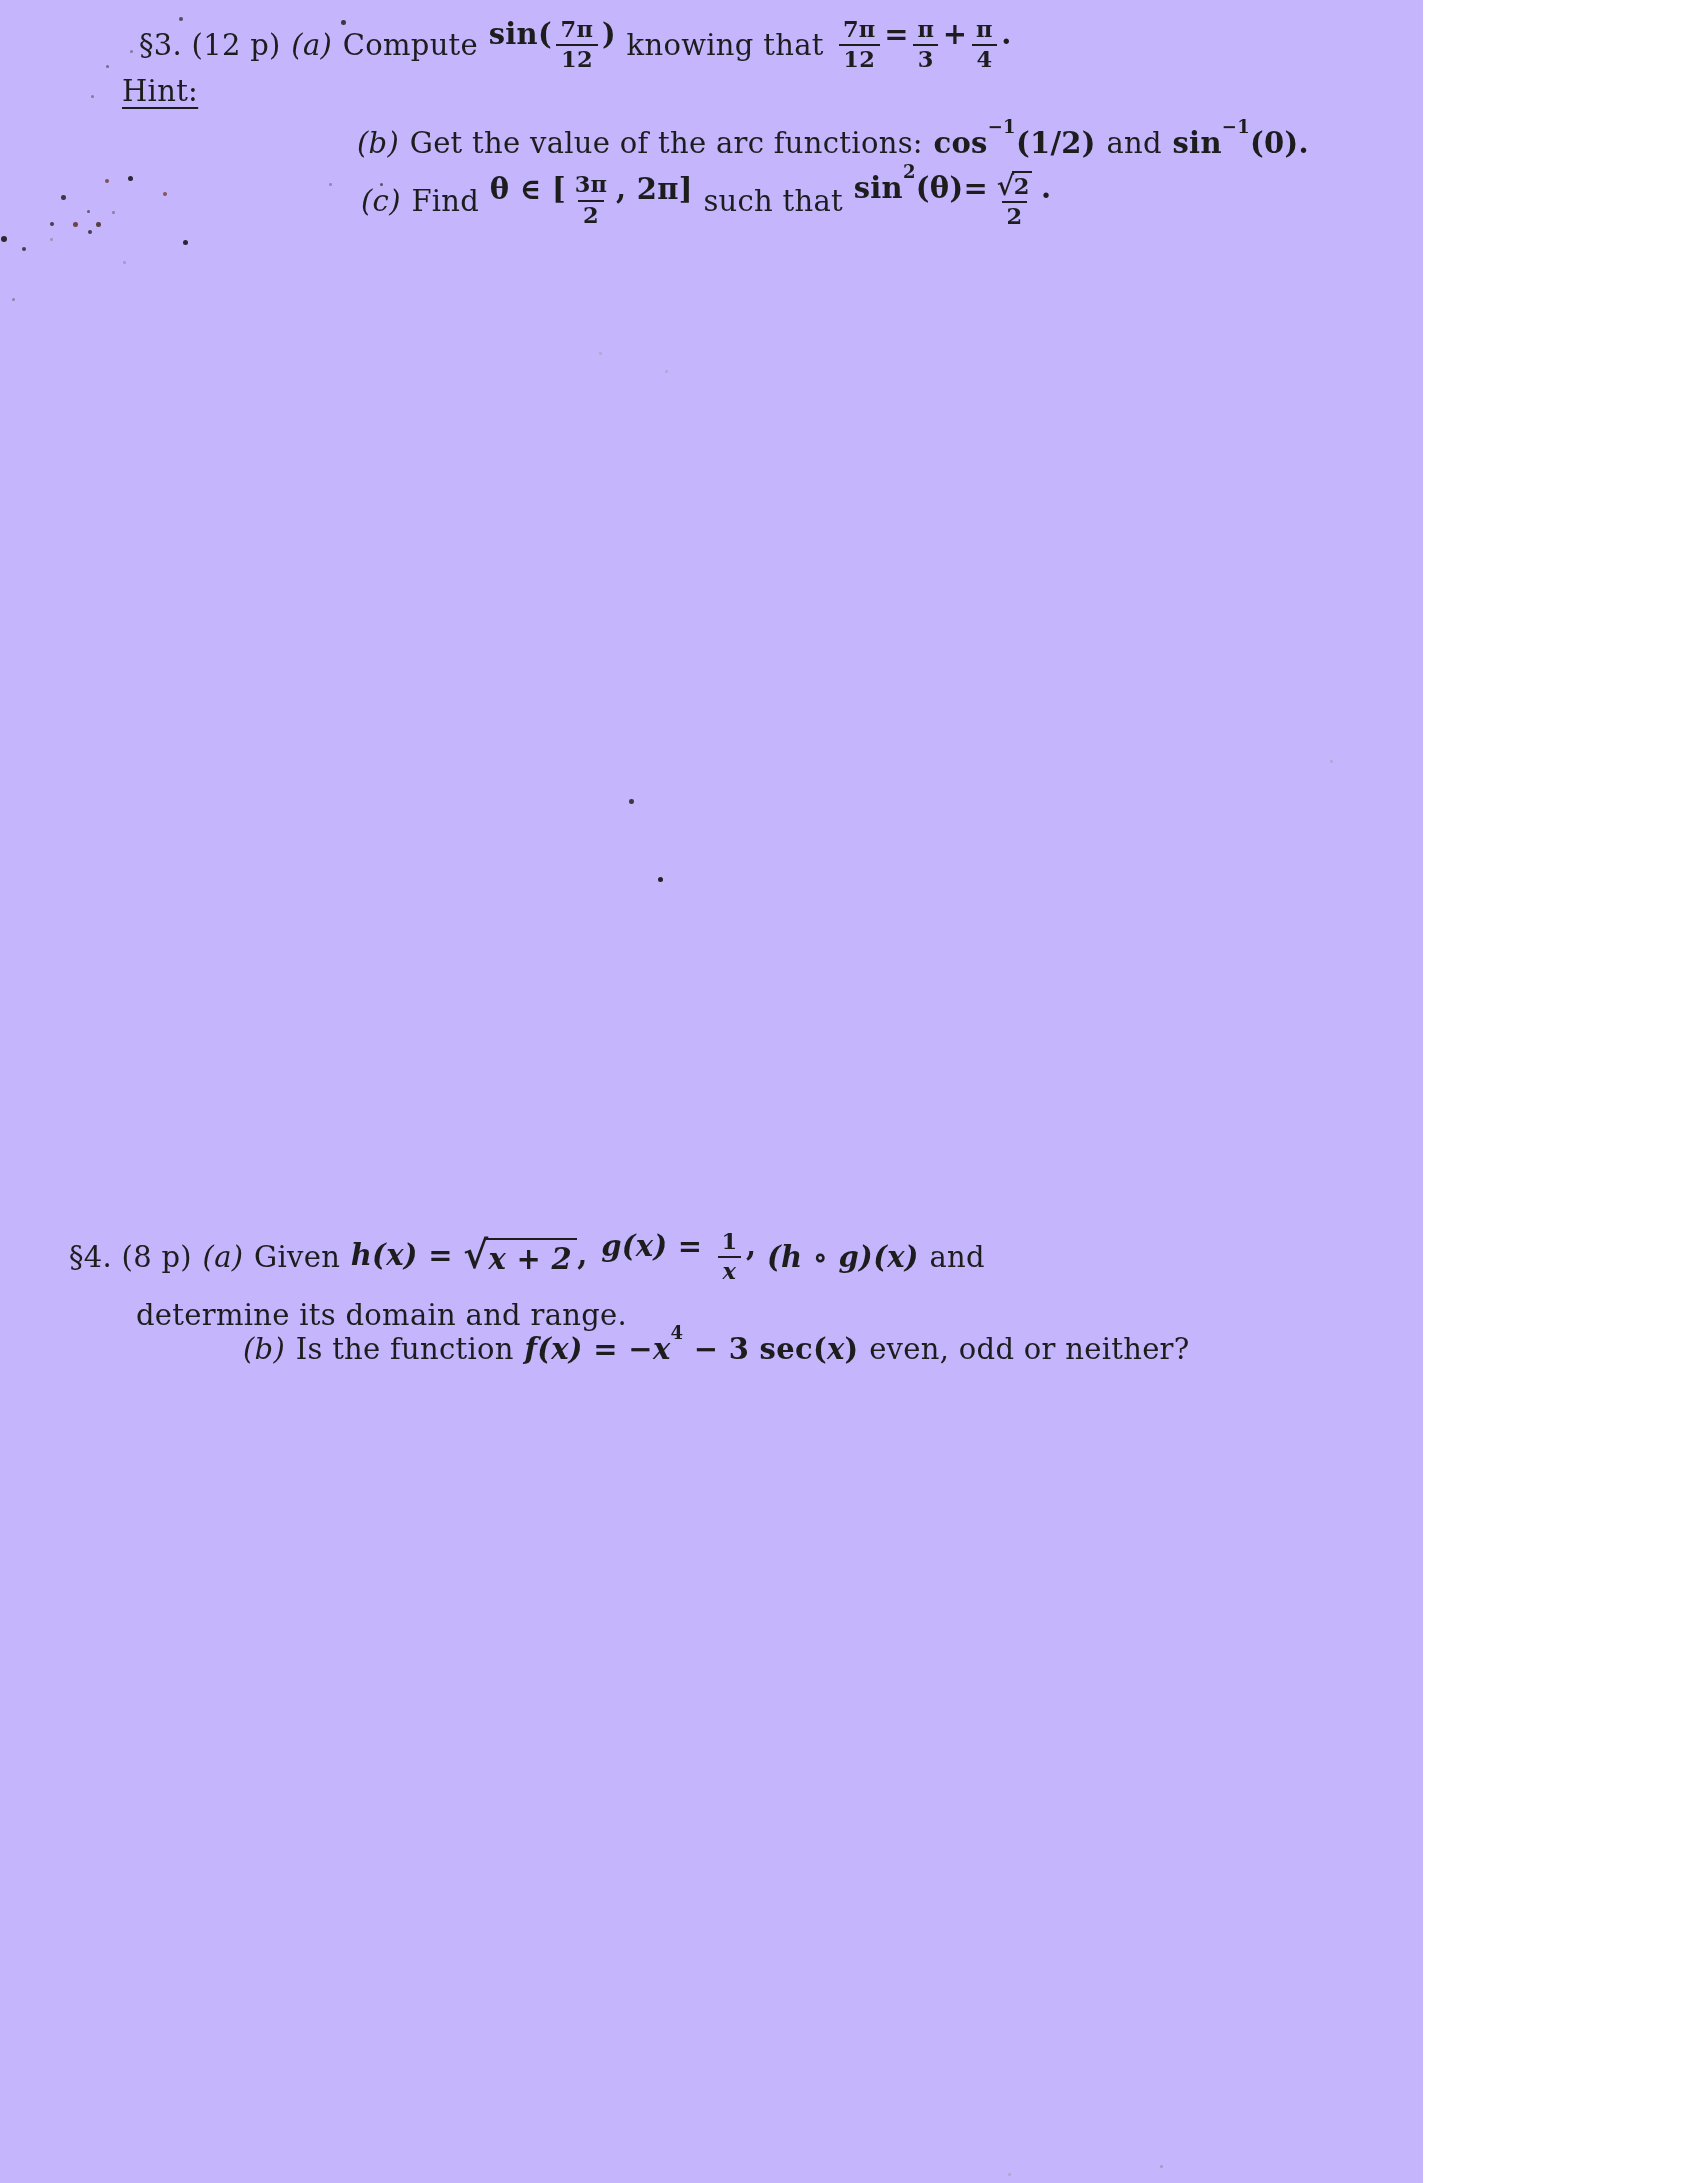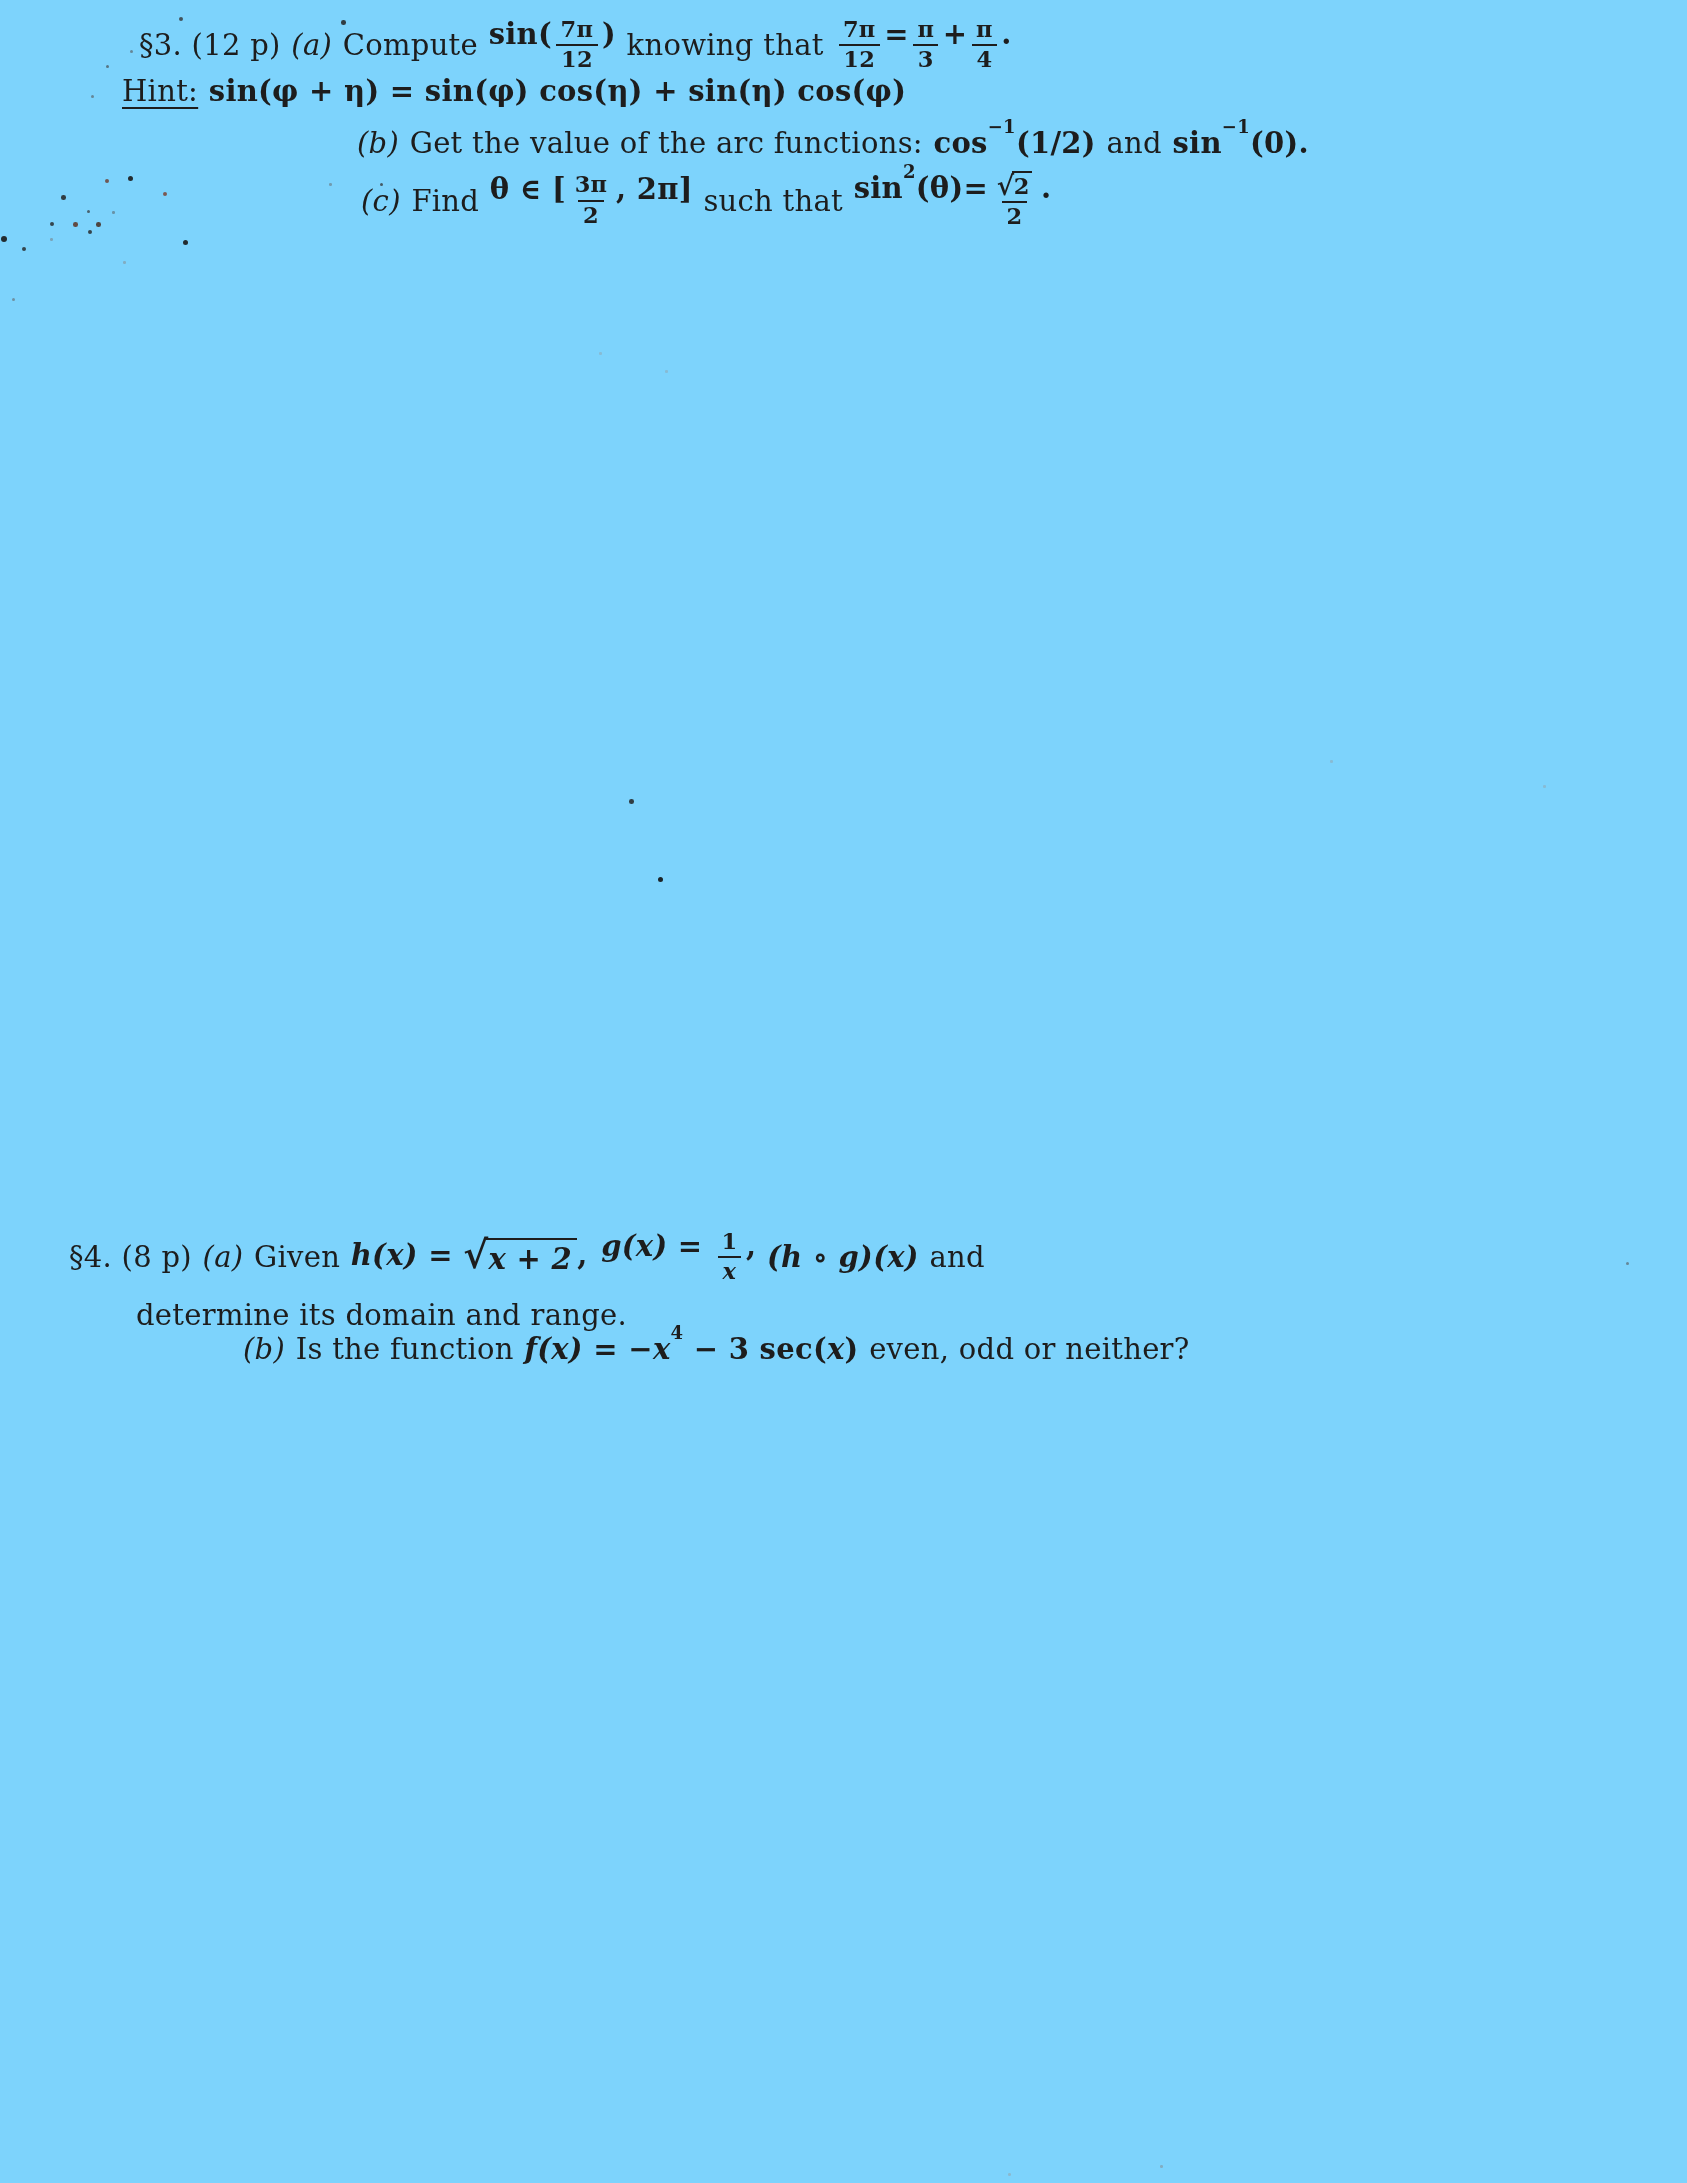--- a/index.html
+++ b/index.html
@@ -1,21 +1,21 @@
 <!DOCTYPE html>
 <html style="font-size:10.6px"><head>
 <meta charset="utf-8">
 <style>
   * { margin:0; padding:0; box-sizing:border-box; }
   html, body { background:#ffffff; }
   .page {
     position:relative;
-    width:1687px;
+    width:1423px;
     height:2183px;
-    background:#7dd3fc;
+    background:#c4b5fd;
     overflow:hidden;
     font-family:"DejaVu Serif","DejaVu Sans",serif;
     color:#1d1d1d;
   }
   .noise { position:absolute; inset:0; z-index:0; }
   .speck { position:absolute; border-radius:50%; }
 
   .line {
     position:absolute;
     display:flex;
@@ -155,23 +155,20 @@
         <span class="frac">
           <span class="num">π</span>
           <span class="den">4</span>
         </span>
         <span class="seg">.</span>
       </span>
     </div>
 
     <div class="line l3h">
       <span class="seg hint-label">Hint:</span>
-      <span class="math">
-        <span class="seg">sin(φ + η) = sin(φ) cos(η) + sin(η) cos(φ)</span>
-      </span>
     </div>
 
     <div class="line l3b">
       <span class="seg it">(b)</span>
       <span class="seg">Get the value of the arc functions:</span>
       <span class="math">
         <span class="seg">cos</span>
         <span class="sup">−1</span>
         <span class="seg">(1/2)</span>
       </span>

